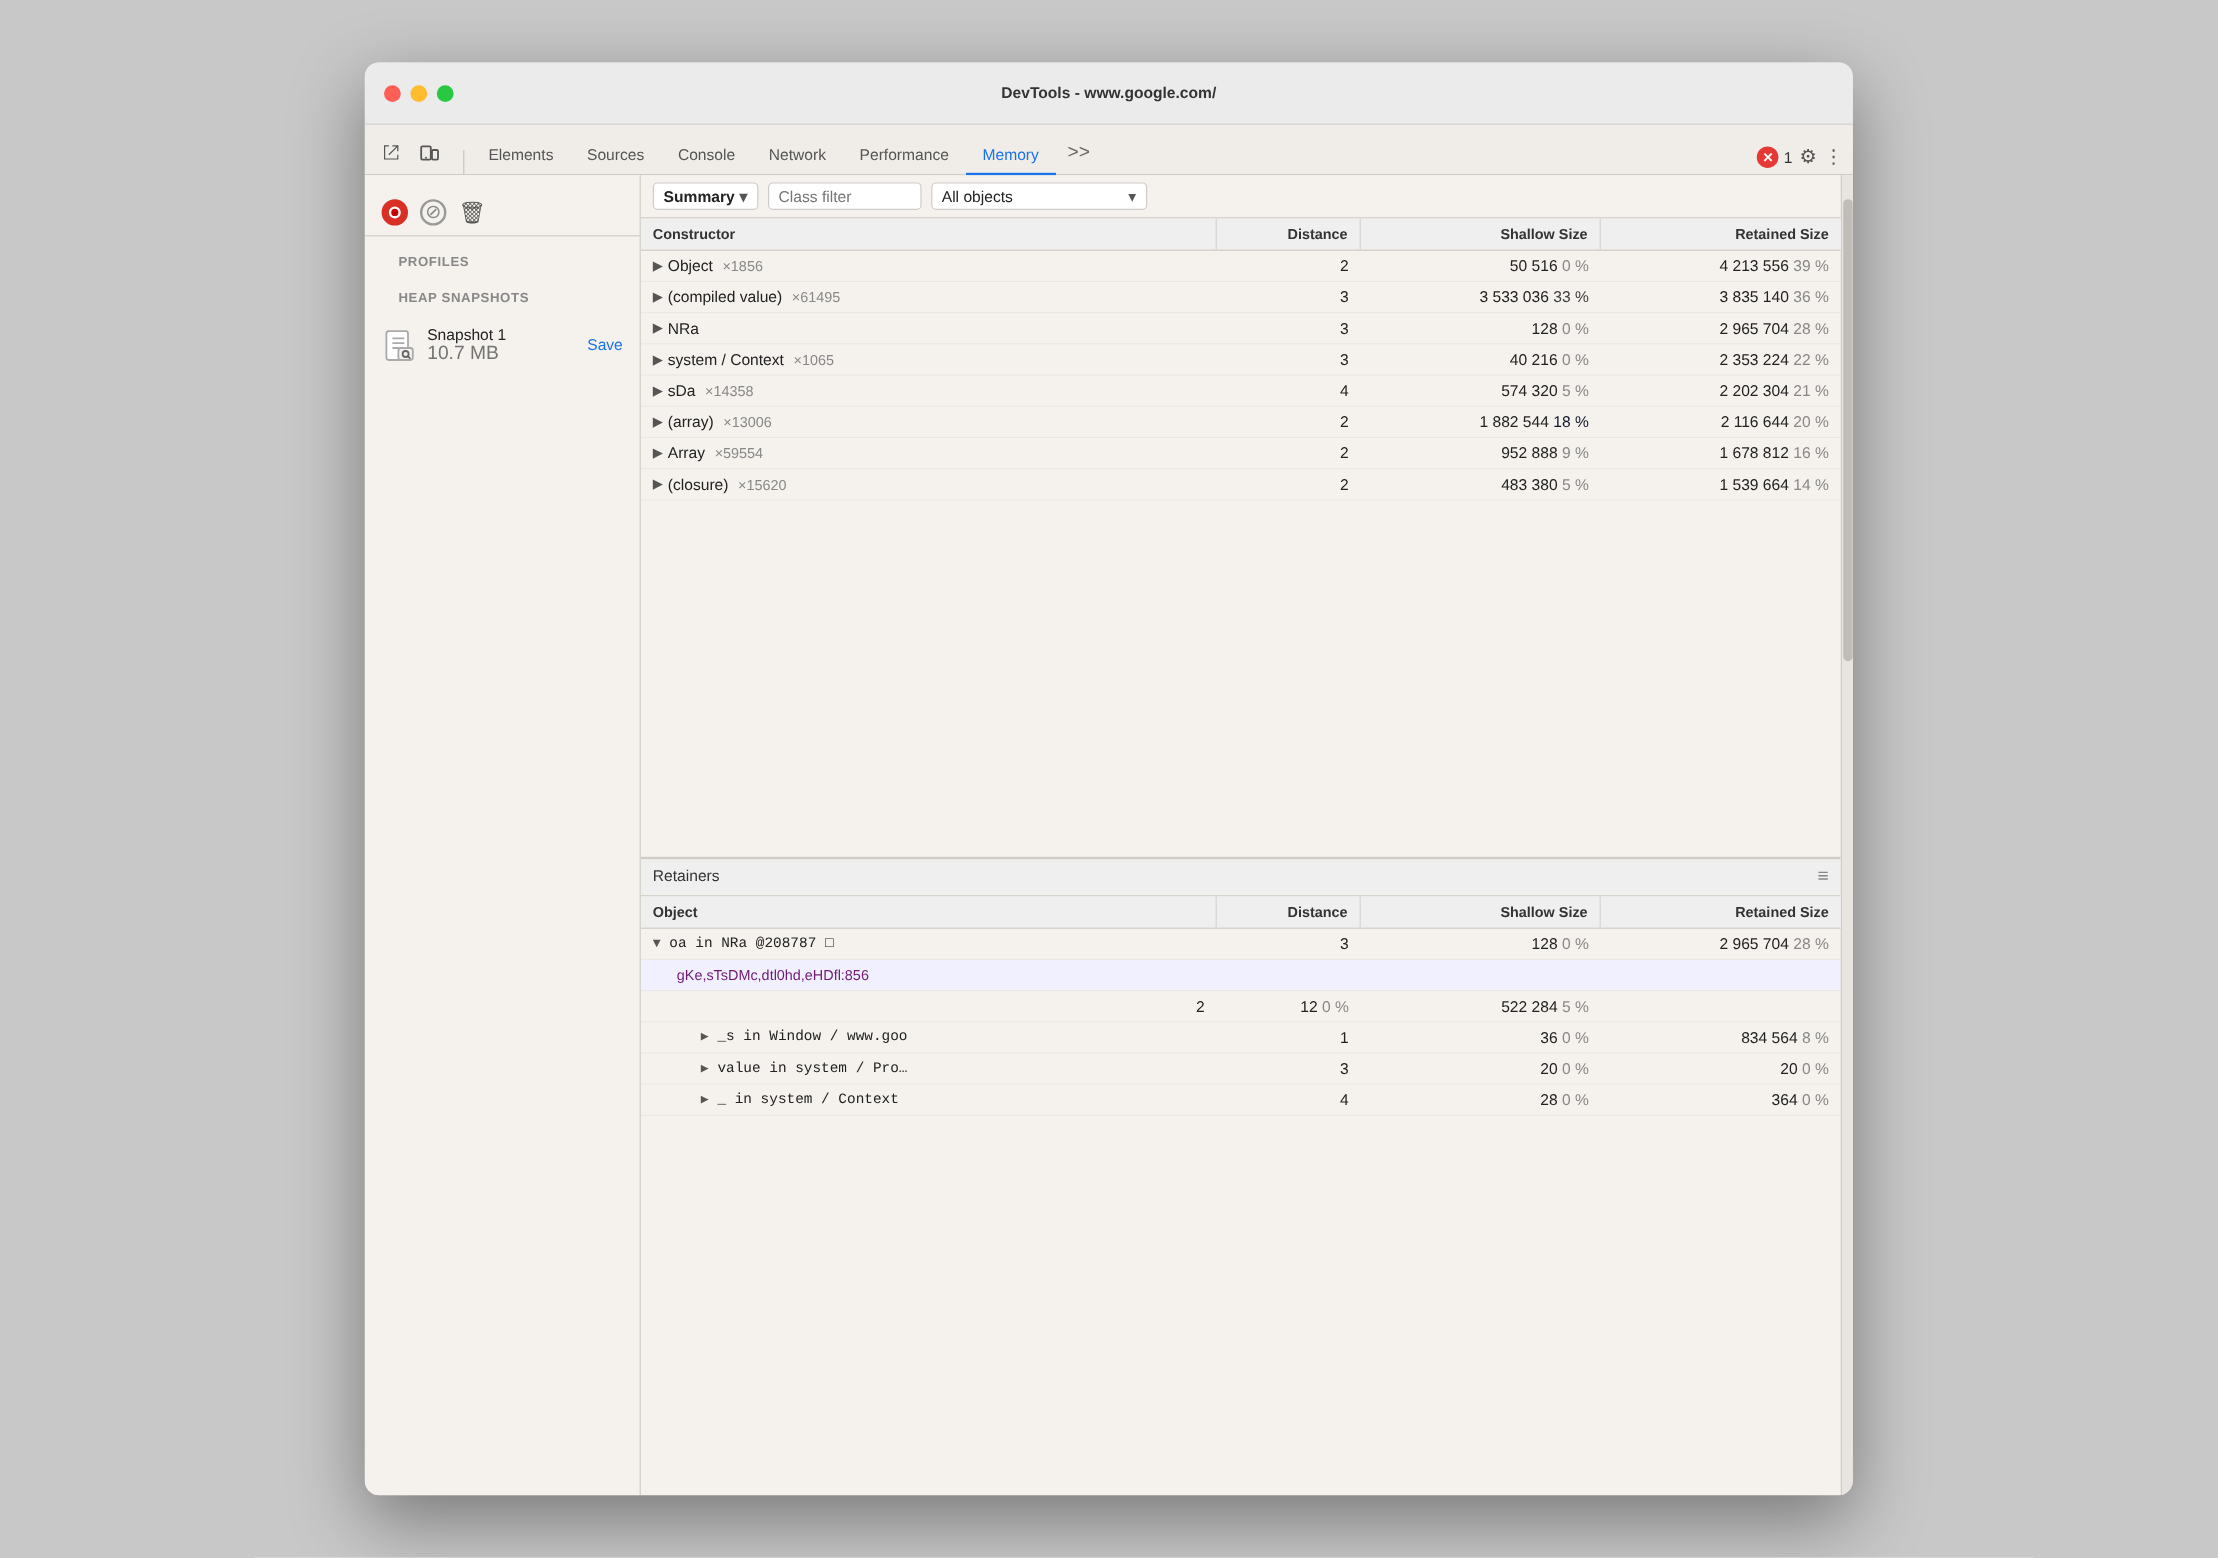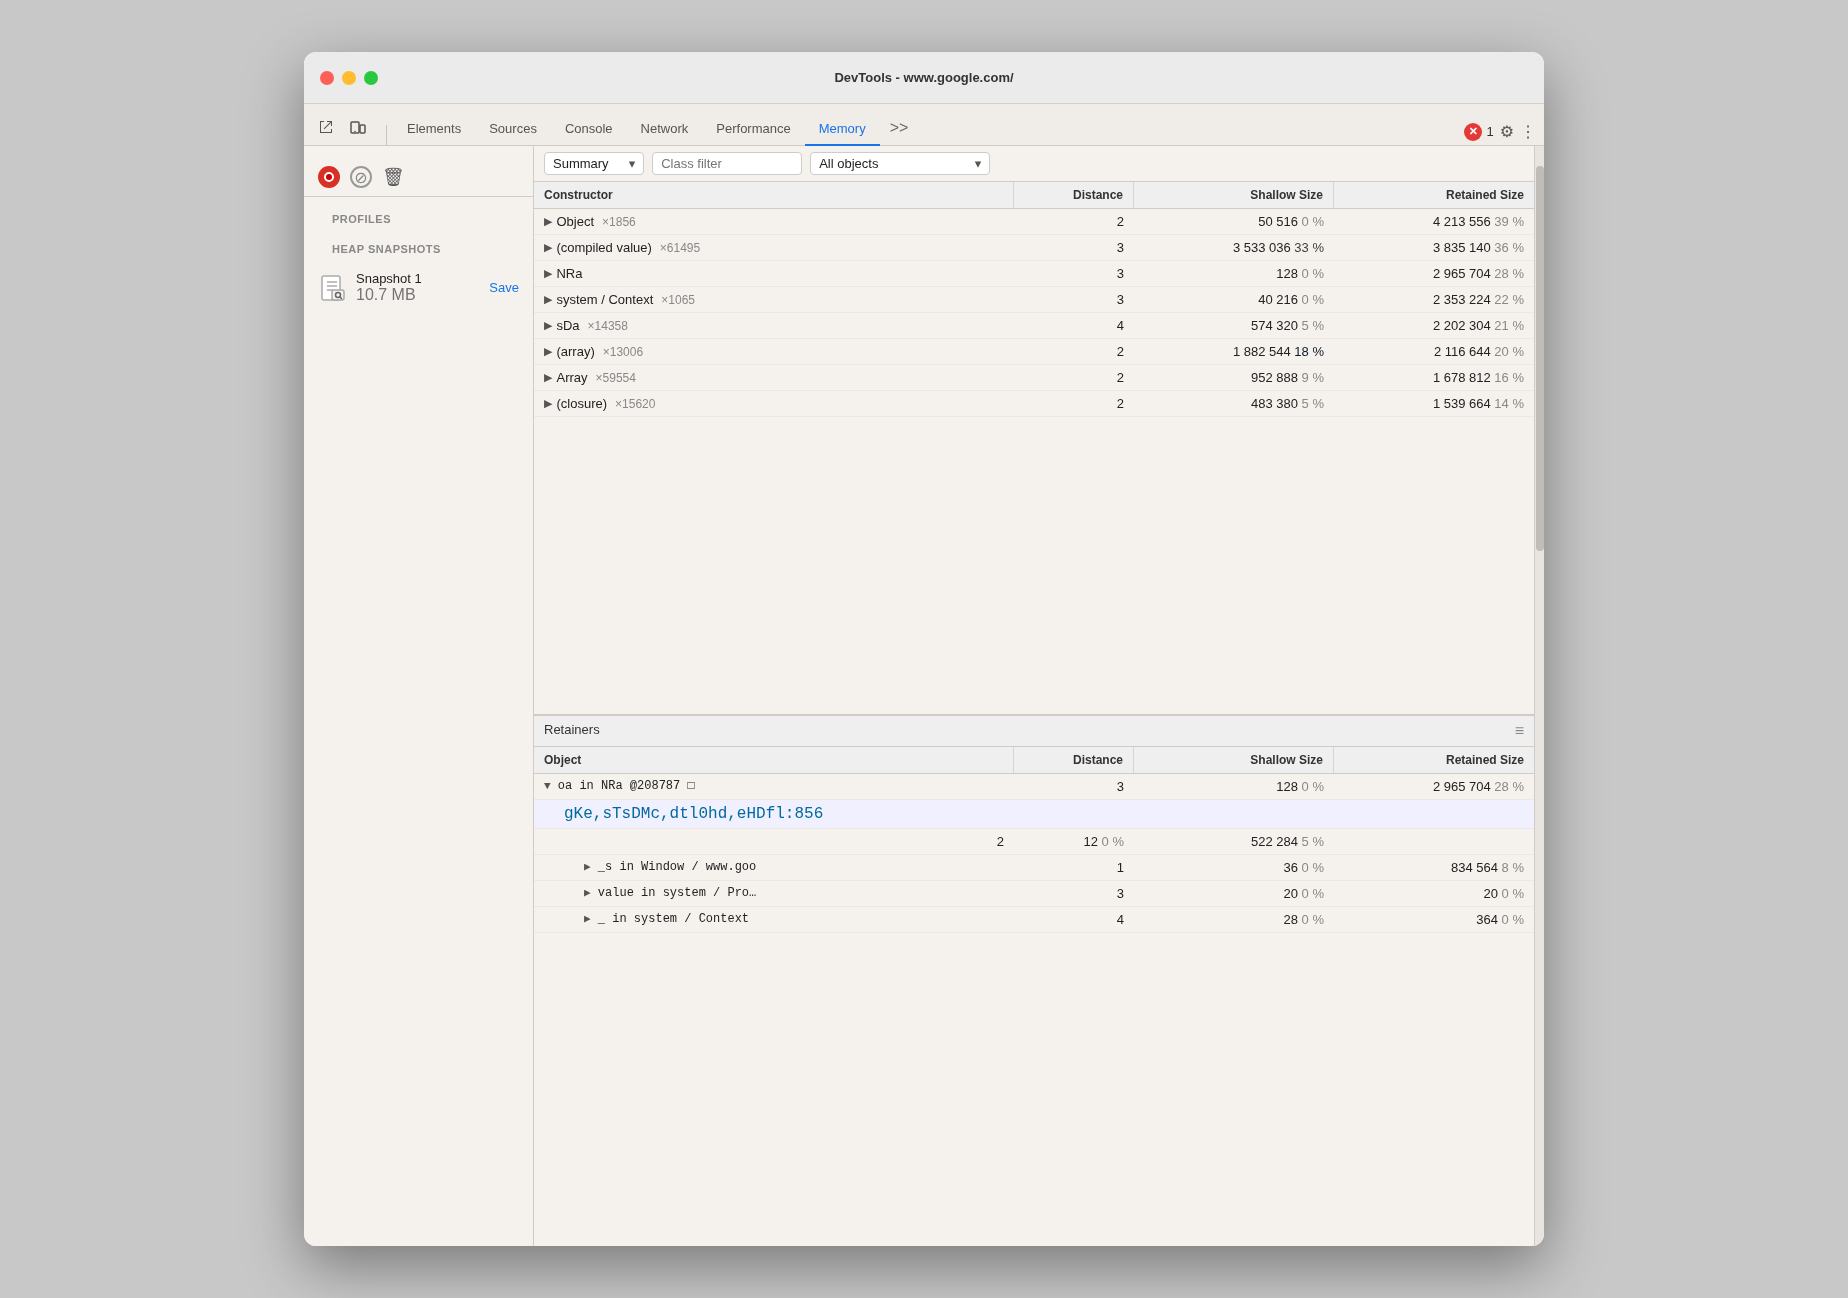--- a/index.html
+++ b/index.html
@@ -165,35 +165,36 @@
       font-size: 12px;
       cursor: pointer;
       position: relative;
     }
     .delete-btn {
       font-size: 20px; color: #555; cursor: pointer;
     }
     .summary-dropdown {
       display: flex;
       align-items: center;
-      gap: 20px;
+      gap: 4px;
       padding: 3px 8px;
       background: white;
       border: 1px solid #ccc;
       border-radius: 4px;
       cursor: pointer;
       font-size: 13px;
       color: #222;
+      font-weight: bold;
     }
     .class-filter-input {
       padding: 3px 8px;
       border: 1px solid #ccc;
       border-radius: 4px;
       font-size: 13px;
-      width: 150px;
+      width: 128px;
       color: #888;
       background: white;
     }
     .all-objects-dropdown {
       display: flex;
       align-items: center;
       gap: 4px;
       padding: 3px 8px;
       background: white;
       border: 1px solid #ccc;
@@ -261,23 +262,23 @@
     }
 
     .retainer-row {
       display: grid;
       grid-template-columns: 1fr 120px 200px 200px;
       border-bottom: 1px solid #ebe8e3;
     }
     .retainer-row.link-row { background: #f0f0ff; }
 
     .link-text {
-      color: #0369a1;
-      font-family: Liberation Mono, monospace;
-      font-size: 16px;
+      color: #701a75;
+      font-family: Liberation Sans, sans-serif;
+      font-size: 12px;
     }
     .mono { font-family: 'Courier New', monospace; font-size: 12px; }
 
     .panels-container {
       display: flex;
       flex-direction: column;
       flex: 1;
       overflow: hidden;
       position: relative;
     }

